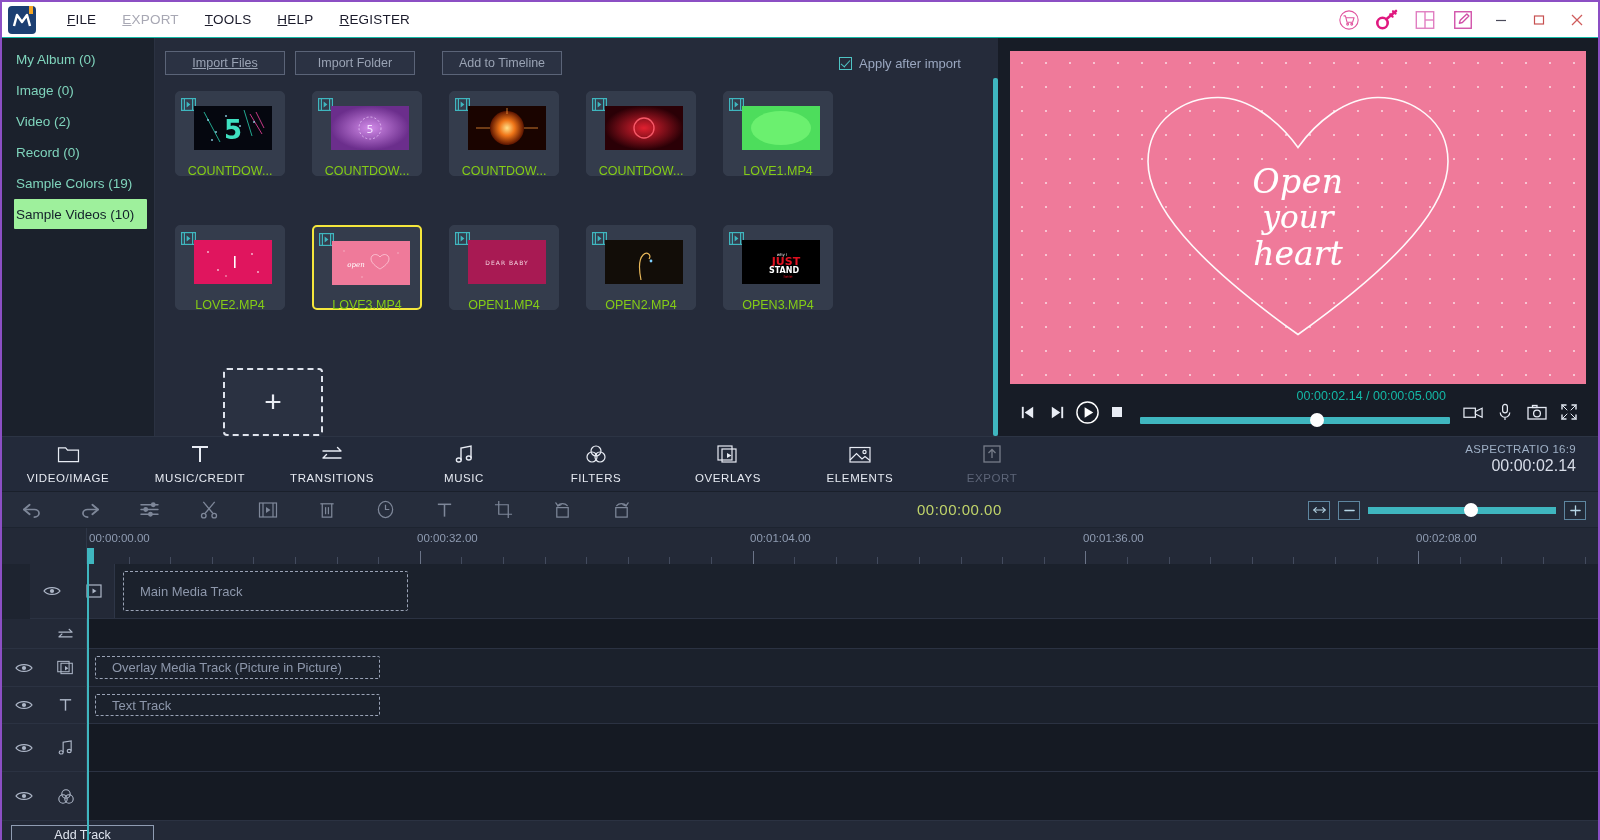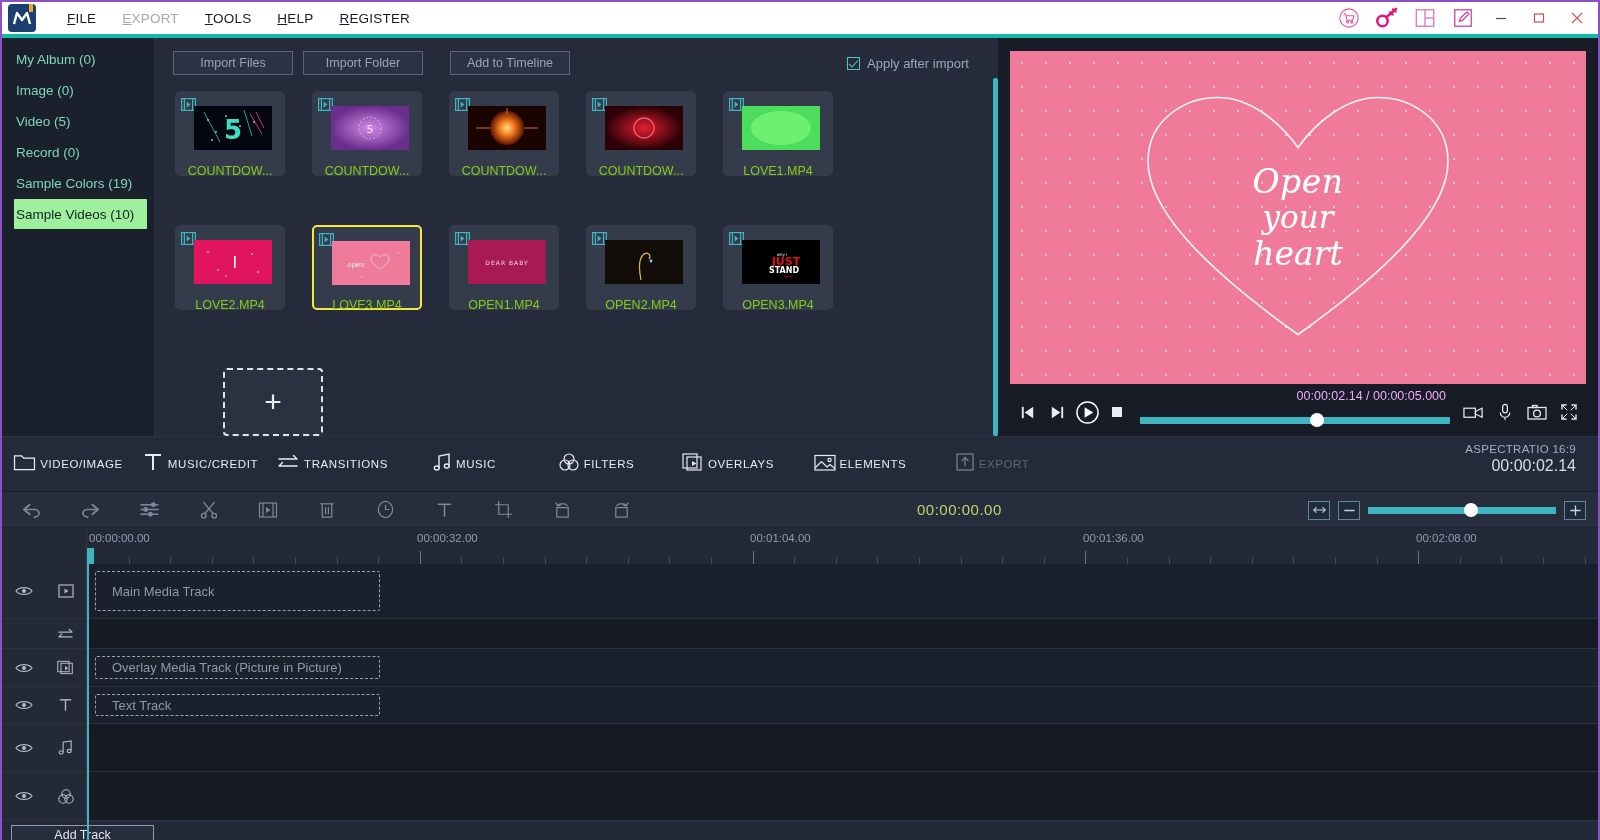--- a/index.html
+++ b/index.html
@@ -15,21 +15,21 @@
     border: 2px solid #8c4fc4;
     background: #1e2430;
     display: flex; flex-direction: column;
   }
 
   
   .titlebar {
     height: 36px; background: #ffffff;
     display: flex; align-items: center;
     flex: 0 0 36px;
-    border-bottom: 4px solid #14b8a6;
+    border-bottom: 1px solid #14b8a6;
   }
   .logo {
     width: 28px; height: 28px; margin-left: 6px; margin-right: 18px;
     background: #1c3f72; border-radius: 4px;
     position: relative; display: flex; align-items: center; justify-content: center;
     flex: 0 0 28px;
   }
   .logo svg { display: block; }
   .logo-tab {
     position: absolute; right: 3px; top: 0px; width: 4px; height: 8px;
@@ -76,21 +76,21 @@
   .browser { flex: 1 1 auto; background: #252b3a; position: relative; display:flex; flex-direction:column;}
   .browser-top {
     height: 32px; display: flex; align-items: center; padding: 0 10px;
     margin-top: 10px;
   }
   .imp-btn {
     height: 24px; min-width: 120px; border: 1px solid #5b6478; background: #2b3243;
     color: #9aa3b4; font-size: 12.5px; display: flex; align-items: center;
     justify-content: center; margin-right: 10px; cursor: default;
   }
-  .imp-btn.b1 { margin-left: 8px; }
+  .imp-btn.b1 { margin-left: 0; text-decoration: underline; }
   .imp-btn.b3 { margin-left: 17px; }
   .apply-wrap { display: flex; align-items: center; margin-left: 267px; }
   .chk {
     width: 13px; height: 13px; border: 1.4px solid #4fc4c4; margin-right: 7px;
     position: relative; background: #252b3a;
   }
   .chk::after {
     content: ""; position: absolute; left: 3px; top: 0px;
     width: 4px; height: 8px; border: solid #4fc4c4; border-width: 0 1.8px 1.8px 0;
     transform: rotate(42deg);
@@ -153,41 +153,41 @@
   .vtext .l2 { font-size: 31px; display:block; margin-top:4px; }
   .vtext .l3 { font-size: 33px; display:block; margin-top:4px; }
 
   .pl-ctrl {
     height: 48px; display: flex; align-items: center; padding: 0 14px;
     position: relative;
   }
   .pl-btn { width: 30px; height: 30px; display:flex; align-items:center; justify-content:center; cursor: default; }
   .pl-slider-wrap { flex: 1 1 auto; margin: 0 8px; position: relative; height: 30px; }
   .pl-time {
-    position: absolute; right: 4px; top: -8px; font-size: 12.5px; color: #f0abfc;
+    position: absolute; right: 4px; top: -8px; font-size: 12.5px; color: #14b8a6;
     white-space: nowrap;
   }
   .pl-track {
     position: absolute; left: 0; right: 0; top: 20px; height: 7px;
     background: #3fb6bf; border-radius: 1px;
   }
   .pl-handle {
     position: absolute; left: 57%; top: 16px; width: 14px; height: 14px; border-radius: 50%;
     background: #fff; transform: translateX(-50%);
   }
   .pl-right { display: flex; align-items: center; gap: 2px; }
 
   
   .featurebar {
     flex: 0 0 56px; height: 56px; background: #232a3a;
     display: flex; align-items: center; position: relative;
     border-top: 1px solid #2c3444; border-bottom: 1px solid #1a202b;
   }
   .feat {
-    width: 132px; display: flex; flex-direction: row; align-items: center;
+    width: 132px; display: flex; flex-direction: column; align-items: center;
     justify-content: center; gap: 4px; cursor: default;
   }
   .feat-label { font-size: 11.5px; color: #e6eaf2; letter-spacing: .6px; }
   .feat.disabled .feat-label { color: #5d6578; }
   .feat.disabled svg { opacity: .42; }
   .aspect {
     position: absolute; right: 22px; top: 6px; text-align: right;
   }
   .aspect .ar { font-size: 11.5px; color: #9fb0c6; letter-spacing: .3px; }
   .aspect .tc { font-size: 16px; color: #d8dde8; margin-top: 2px; }
@@ -240,21 +240,21 @@
   }
   .eye { width: 44px; display:flex; align-items:center; justify-content:center; }
   .thead-ico { width: 41px; display:flex; align-items:center; justify-content:center; }
   .track-body { flex: 1 1 auto; background: #1b212c; position: relative; }
   .track-body.dark { background: #151a23; }
   .clip-placeholder {
     position: absolute; left: 8px; top: 7px; height: calc(100% - 14px); width: 285px;
     border: 1.5px dashed #9aa3b6; display: flex; align-items: center;
     padding-left: 16px; color: #8d97ab; font-size: 13px; border-radius: 2px;
   }
-  .track.r-main { height: 55px; }
+  .track.r-main { height: 55px; margin-left: 28px; }
   .track.r-trans { height: 30px; }
   .track.r-overlay { height: 38px; }
   .track.r-text { height: 37px; justify-content: flex-end; }
   .track.r-music { height: 48px; }
   .track.r-filter { height: 48px; border-bottom: none; }
 
   .bottombar {
     flex: 0 0 28px; height: 28px; background: #232937; display: flex; align-items: center;
     border-top: 1px solid #2b3242;
   }
@@ -339,21 +339,21 @@
   <div class="upper">
 
     <div class="sidebar">
       <div class="side-item">
           <span>My Album (0)</span>
         </div>
       <div class="side-item">
           <span>Image (0)</span>
         </div>
       <div class="side-item">
-          <span>Video (5)</span>
+          <span>Video (2)</span>
         </div>
       <div class="side-item">
           <span>Record (0)</span>
         </div>
       <div class="side-item">
           <span>Sample Colors (19)</span>
         </div>
       <div class="side-item active">
           <span>Sample Videos (10)</span>
         </div>

